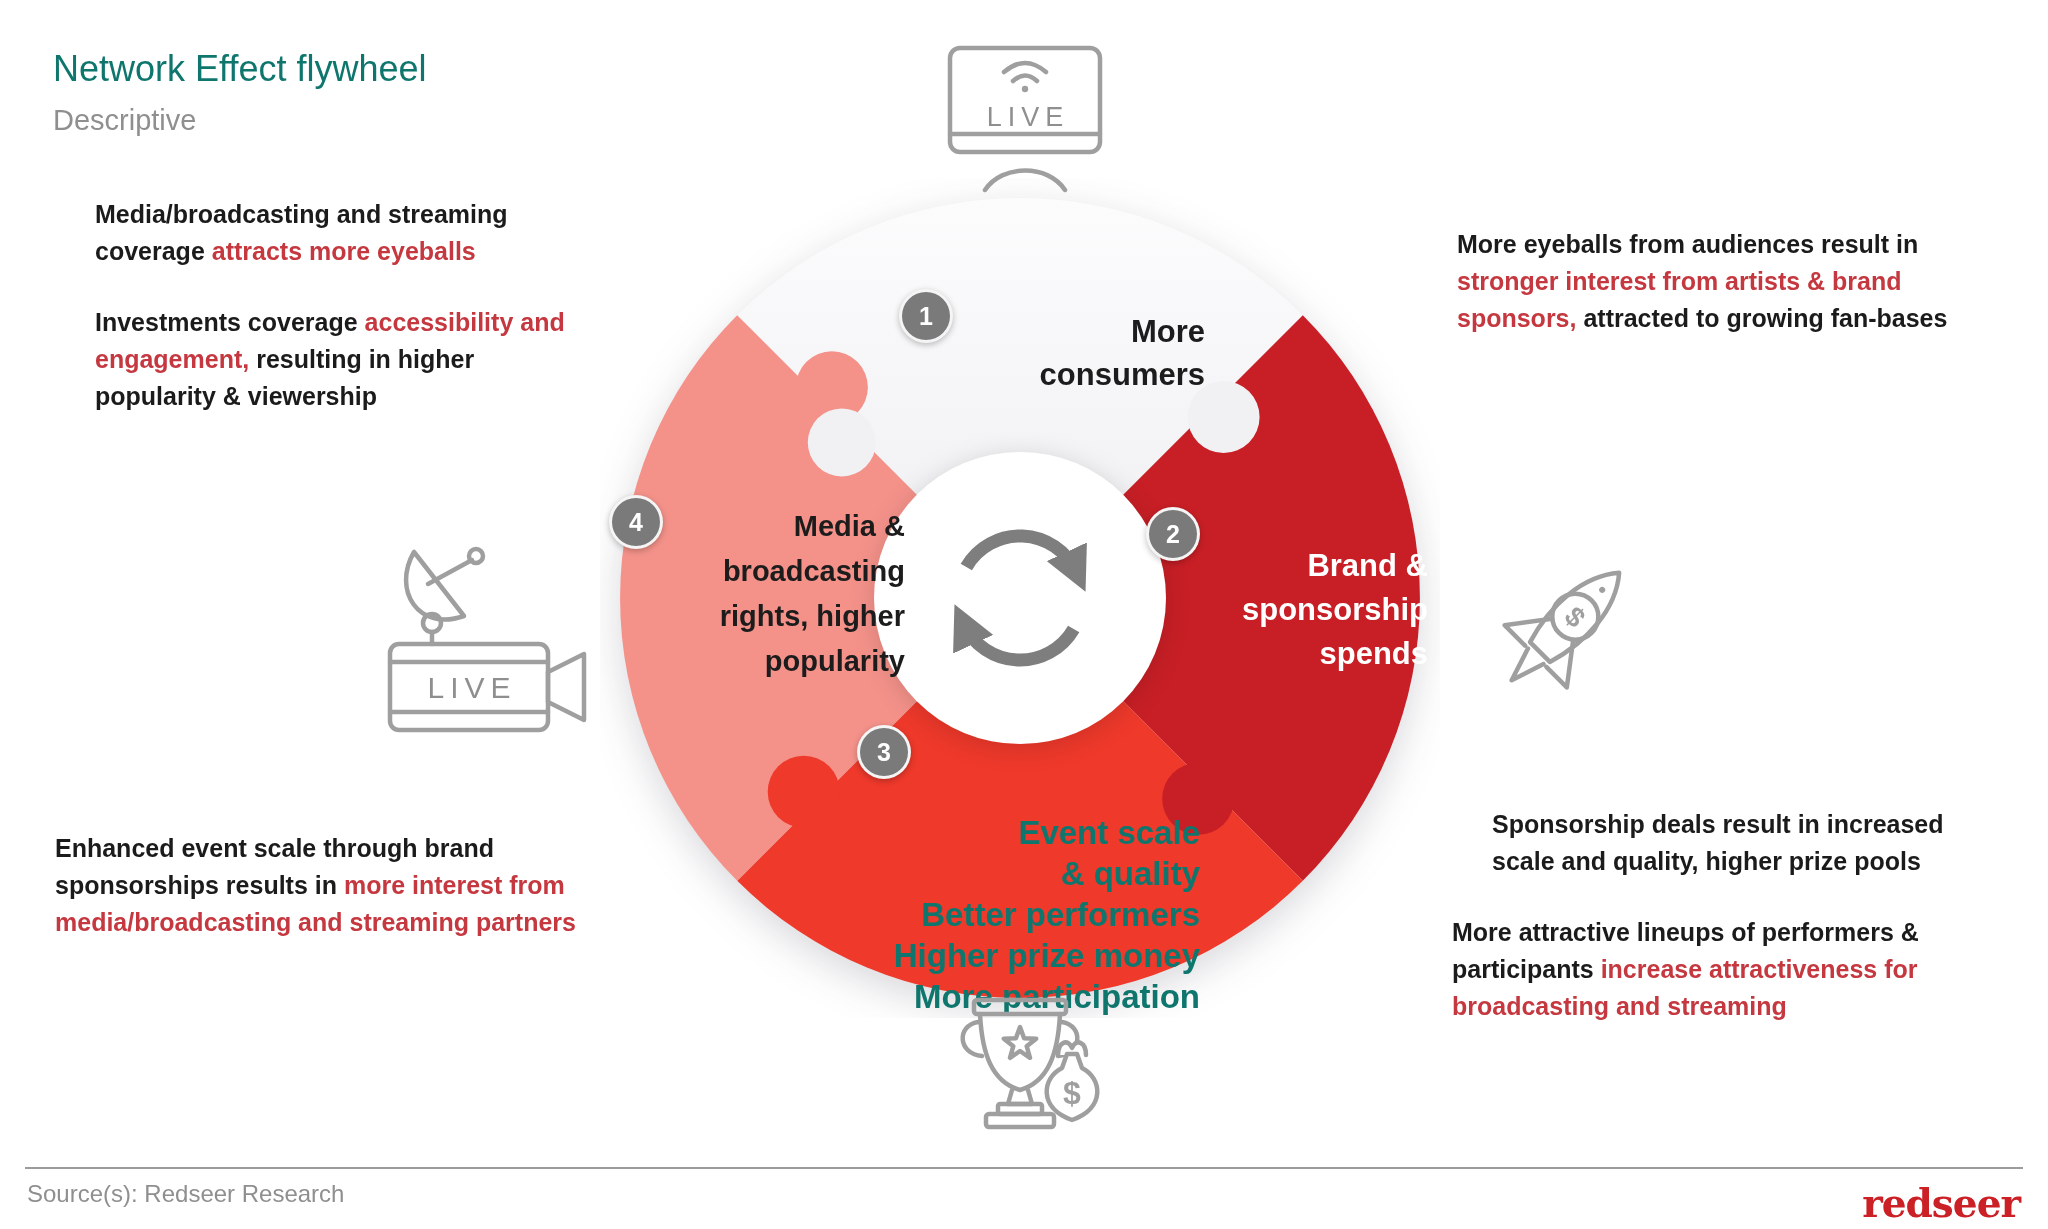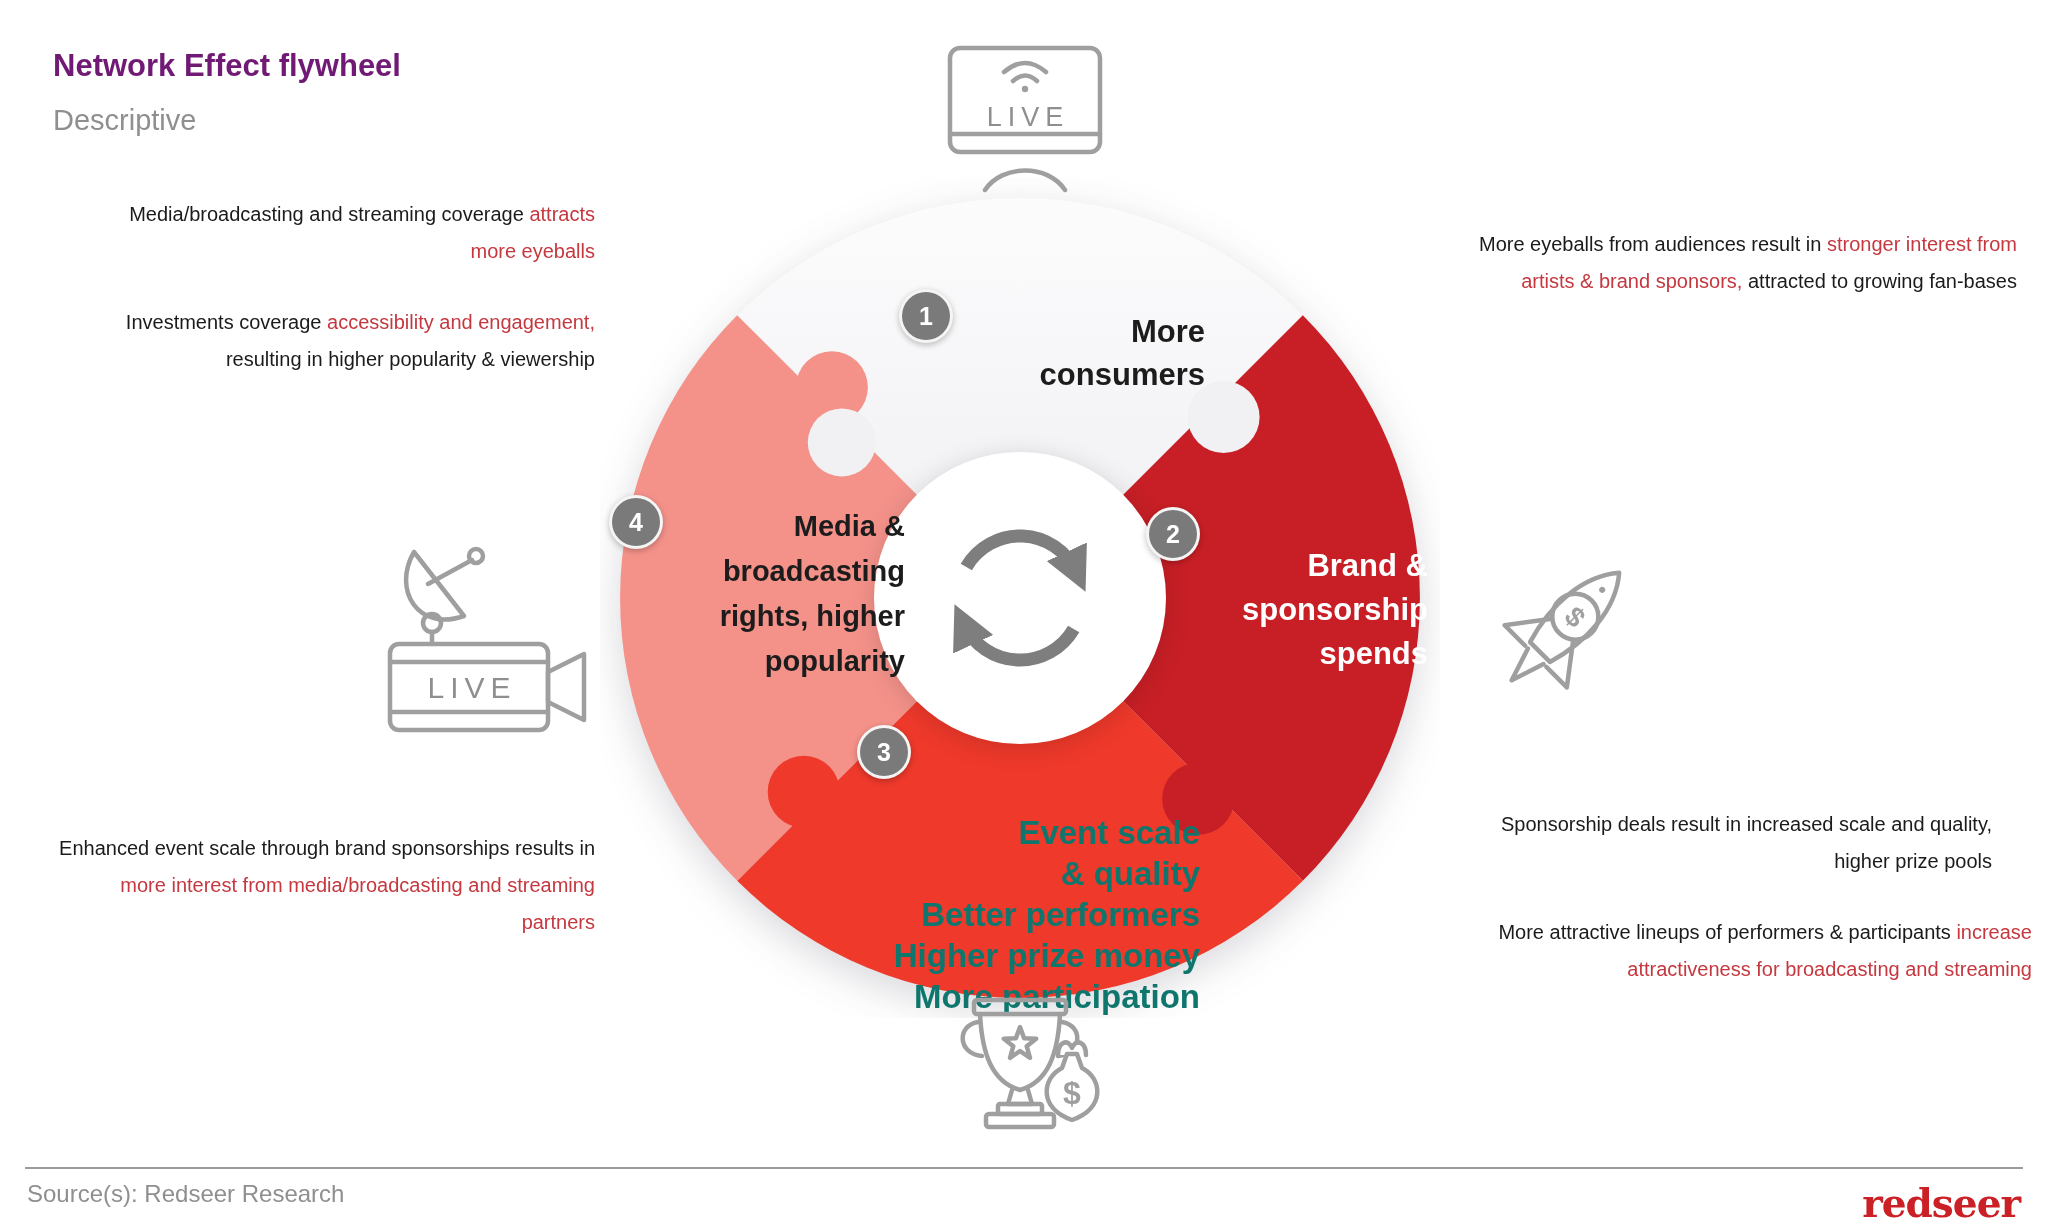--- a/index.html
+++ b/index.html
@@ -1,22 +1,22 @@
 <!DOCTYPE html>
 <html><head>
 <meta charset="utf-8">
 <style>
   html,body{margin:0;padding:0;background:#fff;}
   .stage{position:relative;width:2048px;height:1229px;background:#ffffff;overflow:hidden;
          font-family:"Liberation Sans", sans-serif;color:#1c1c1c;}
   
-  .title{position:absolute;left:53px;top:48px;font-size:31px;font-weight:700;color:#701a75;}
+  .title{position:absolute;left:53px;top:48px;font-size:36px;font-weight:400;color:#0f766e;}
   .subtitle{position:absolute;left:53px;top:104px;font-size:29px;font-weight:400;color:#8f8f8f;}
   
-  .ann{position:absolute;text-align:right;font-size:20px;line-height:37px;font-weight:400;color:#1b1b1b;}
+  .ann{position:absolute;text-align:left;font-size:25px;line-height:37px;font-weight:700;color:#1b1b1b;}
   .ann p{margin:0 auto 34px auto;}
   .ann .red, .red{color:#c5383f;}
   .lt{left:95px;top:196px;width:500px;}
   .lb{left:55px;top:830px;width:540px;}
   .rt{left:1457px;top:226px;width:560px;}
   .rt p.narrow{max-width:470px;}
   .rb{left:1452px;top:806px;width:580px;}
   .rb p.p1{max-width:500px;}
   
   .wheel-svg{position:absolute;left:600px;top:178px;width:840px;height:840px;}

